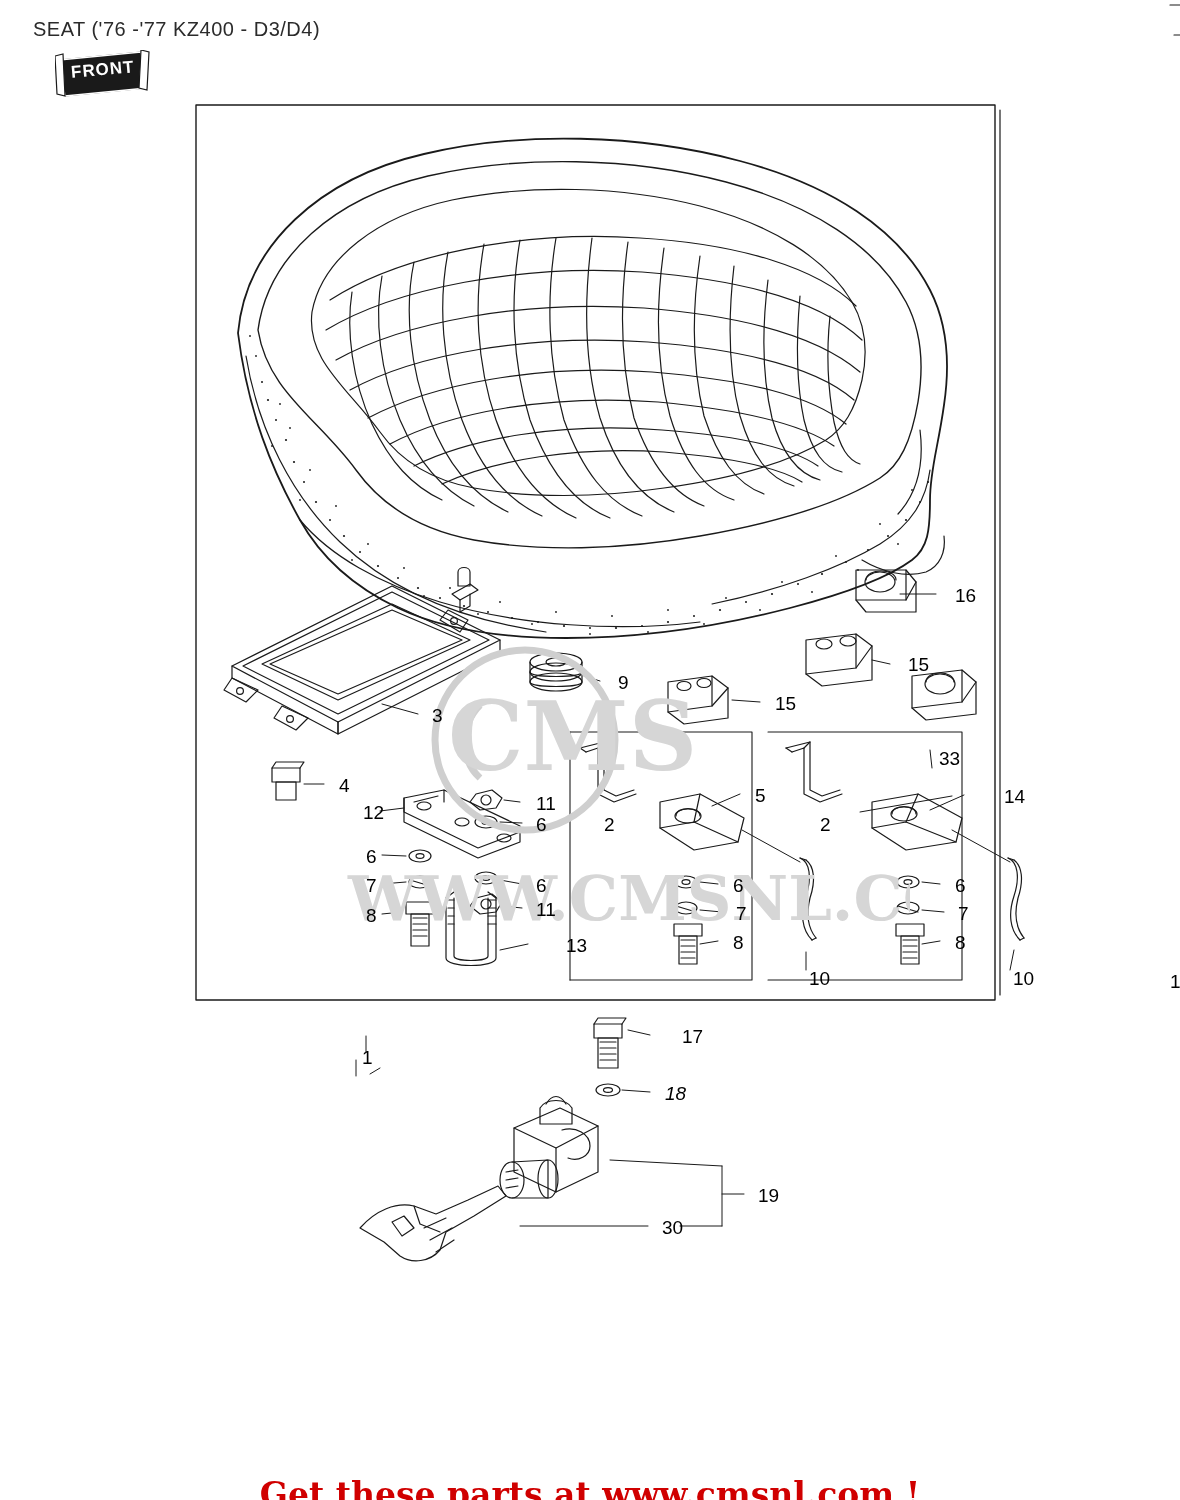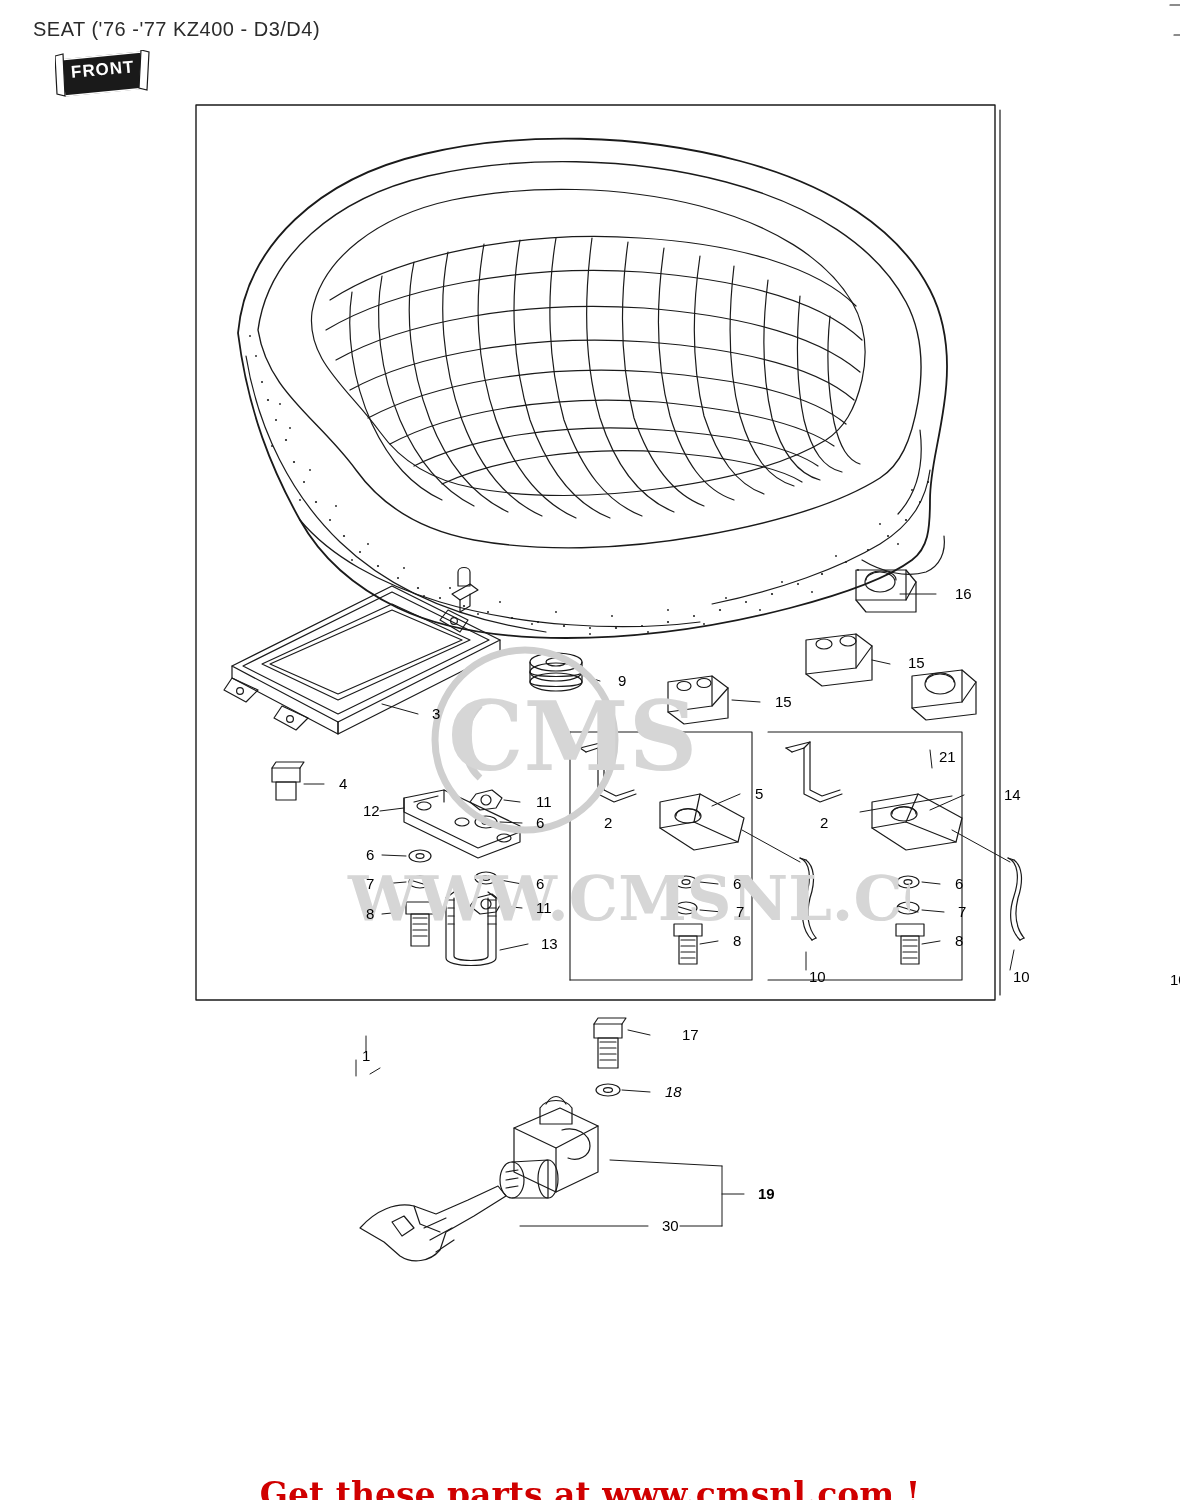--- a/index.html
+++ b/index.html
@@ -54,21 +54,21 @@
     width: 1180px;
     text-align: center;
     font-family: "DejaVu Serif", serif;
     font-size: 33px;
     font-weight: bold;
     color: #d00000;
     white-space: nowrap;
   }
   .callout {
     position: absolute;
-    font-size: 15px;
+    font-size: 19px;
     color: #000;
     font-family: "Liberation Sans", sans-serif;
     white-space: nowrap;
   }
   #watermark {
     position: absolute;
     left: 330px;
     top: 630px;
     width: 580px;
     height: 370px;
@@ -471,27 +471,27 @@
       <div class="callout" style="left: 366px; top: 905px;">8</div>
       <div class="callout" style="left: 733px; top: 932px;">8</div>
       <div class="callout" style="left: 955px; top: 932px;">8</div>
       <div class="callout" style="left: 618px; top: 672px;">9</div>
       <div class="callout" style="left: 809px; top: 968px;">10</div>
       <div class="callout" style="left: 1013px; top: 968px;">10</div>
       <div class="callout" style="left: 1170px; top: 971px;">10</div>
       <div class="callout" style="left: 536px; top: 793px;">11</div>
       <div class="callout" style="left: 536px; top: 899px;">11</div>
       <div class="callout" style="left: 363px; top: 802px;">12</div>
-      <div class="callout" style="left: 541px; top: 935px;">13</div>
+      <div class="callout" style="left: 566px; top: 935px;">13</div>
       <div class="callout" style="left: 1004px; top: 786px;">14</div>
       <div class="callout" style="left: 908px; top: 654px;">15</div>
       <div class="callout" style="left: 775px; top: 693px;">15</div>
       <div class="callout" style="left: 955px; top: 585px;">16</div>
       <div class="callout" style="left: 682px; top: 1026px;">17</div>
       <div class="callout" style="left: 665px; top: 1083px; font-style: italic;">18</div>
-      <div class="callout" style="left: 758px; top: 1185px; font-weight: bold;">19</div>
+      <div class="callout" style="left: 758px; top: 1185px;">19</div>
       <div class="callout" style="left: 662px; top: 1217px;">30</div>
-      <div class="callout" style="left: 939px; top: 748px;">21</div>
+      <div class="callout" style="left: 939px; top: 748px;">33</div>
     </div>
 
   <div id="footer">Get these parts at www.cmsnl.com !</div>
 
 </div>
 
 </body></html>

